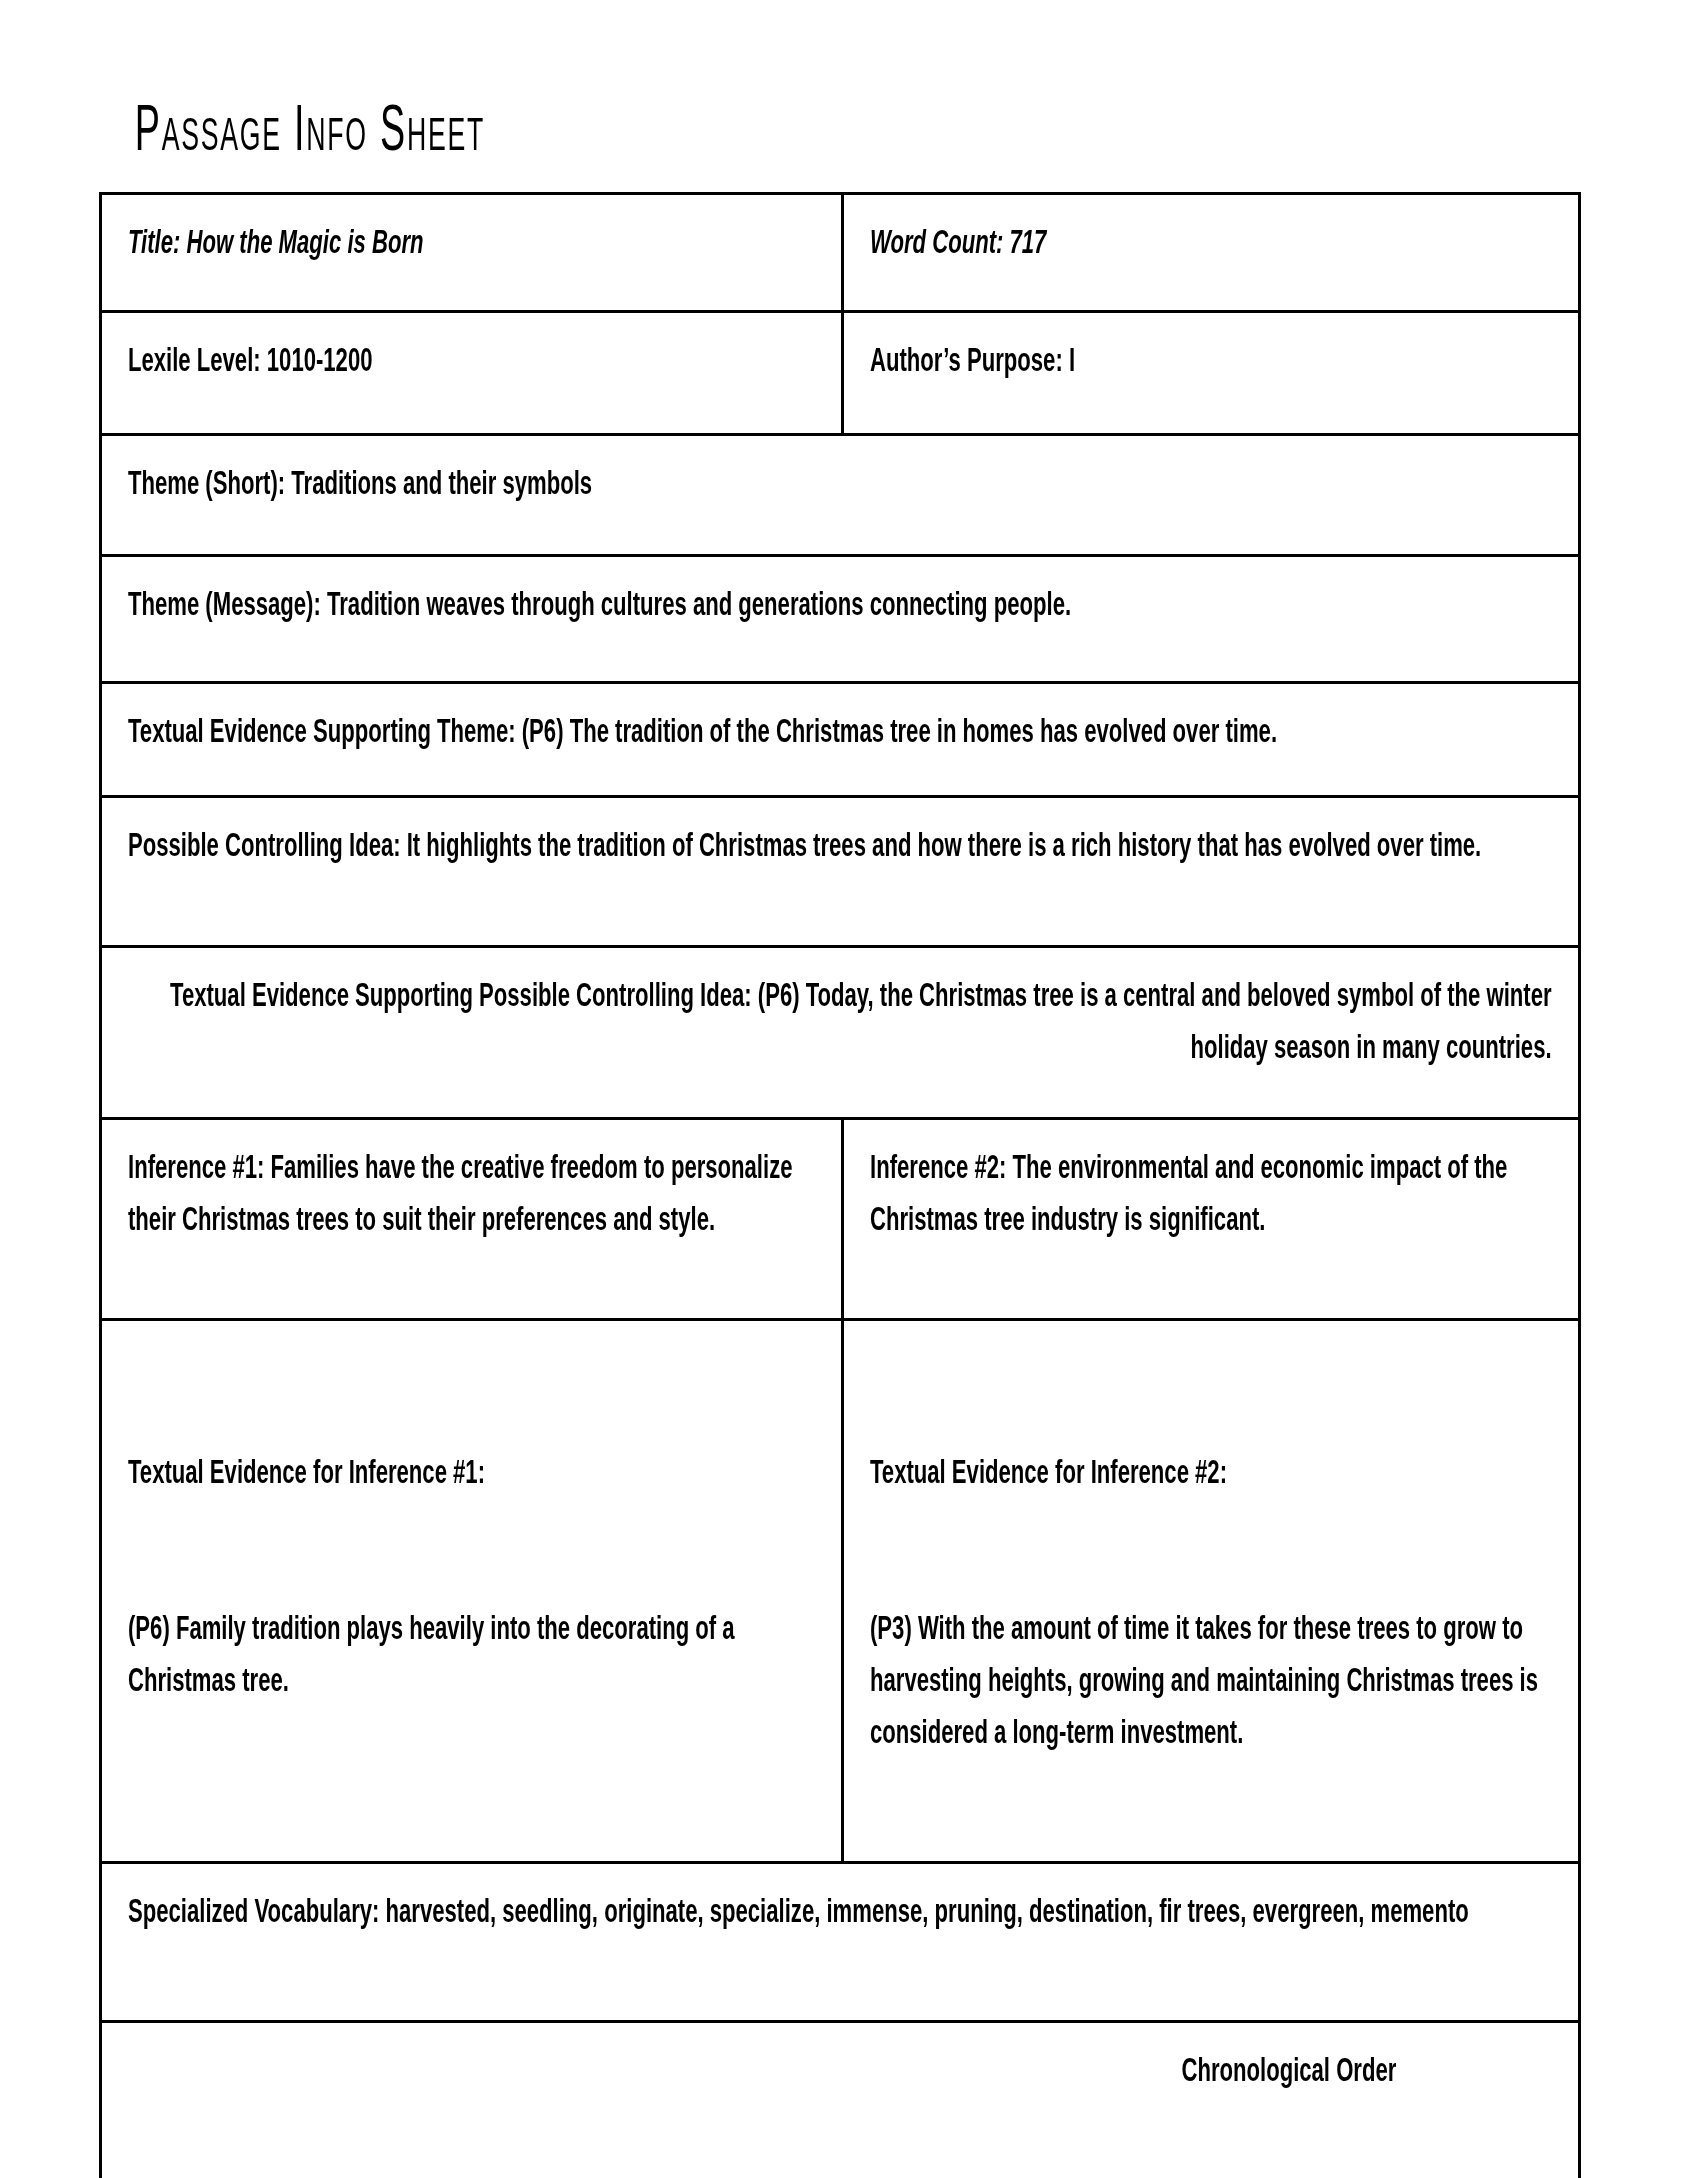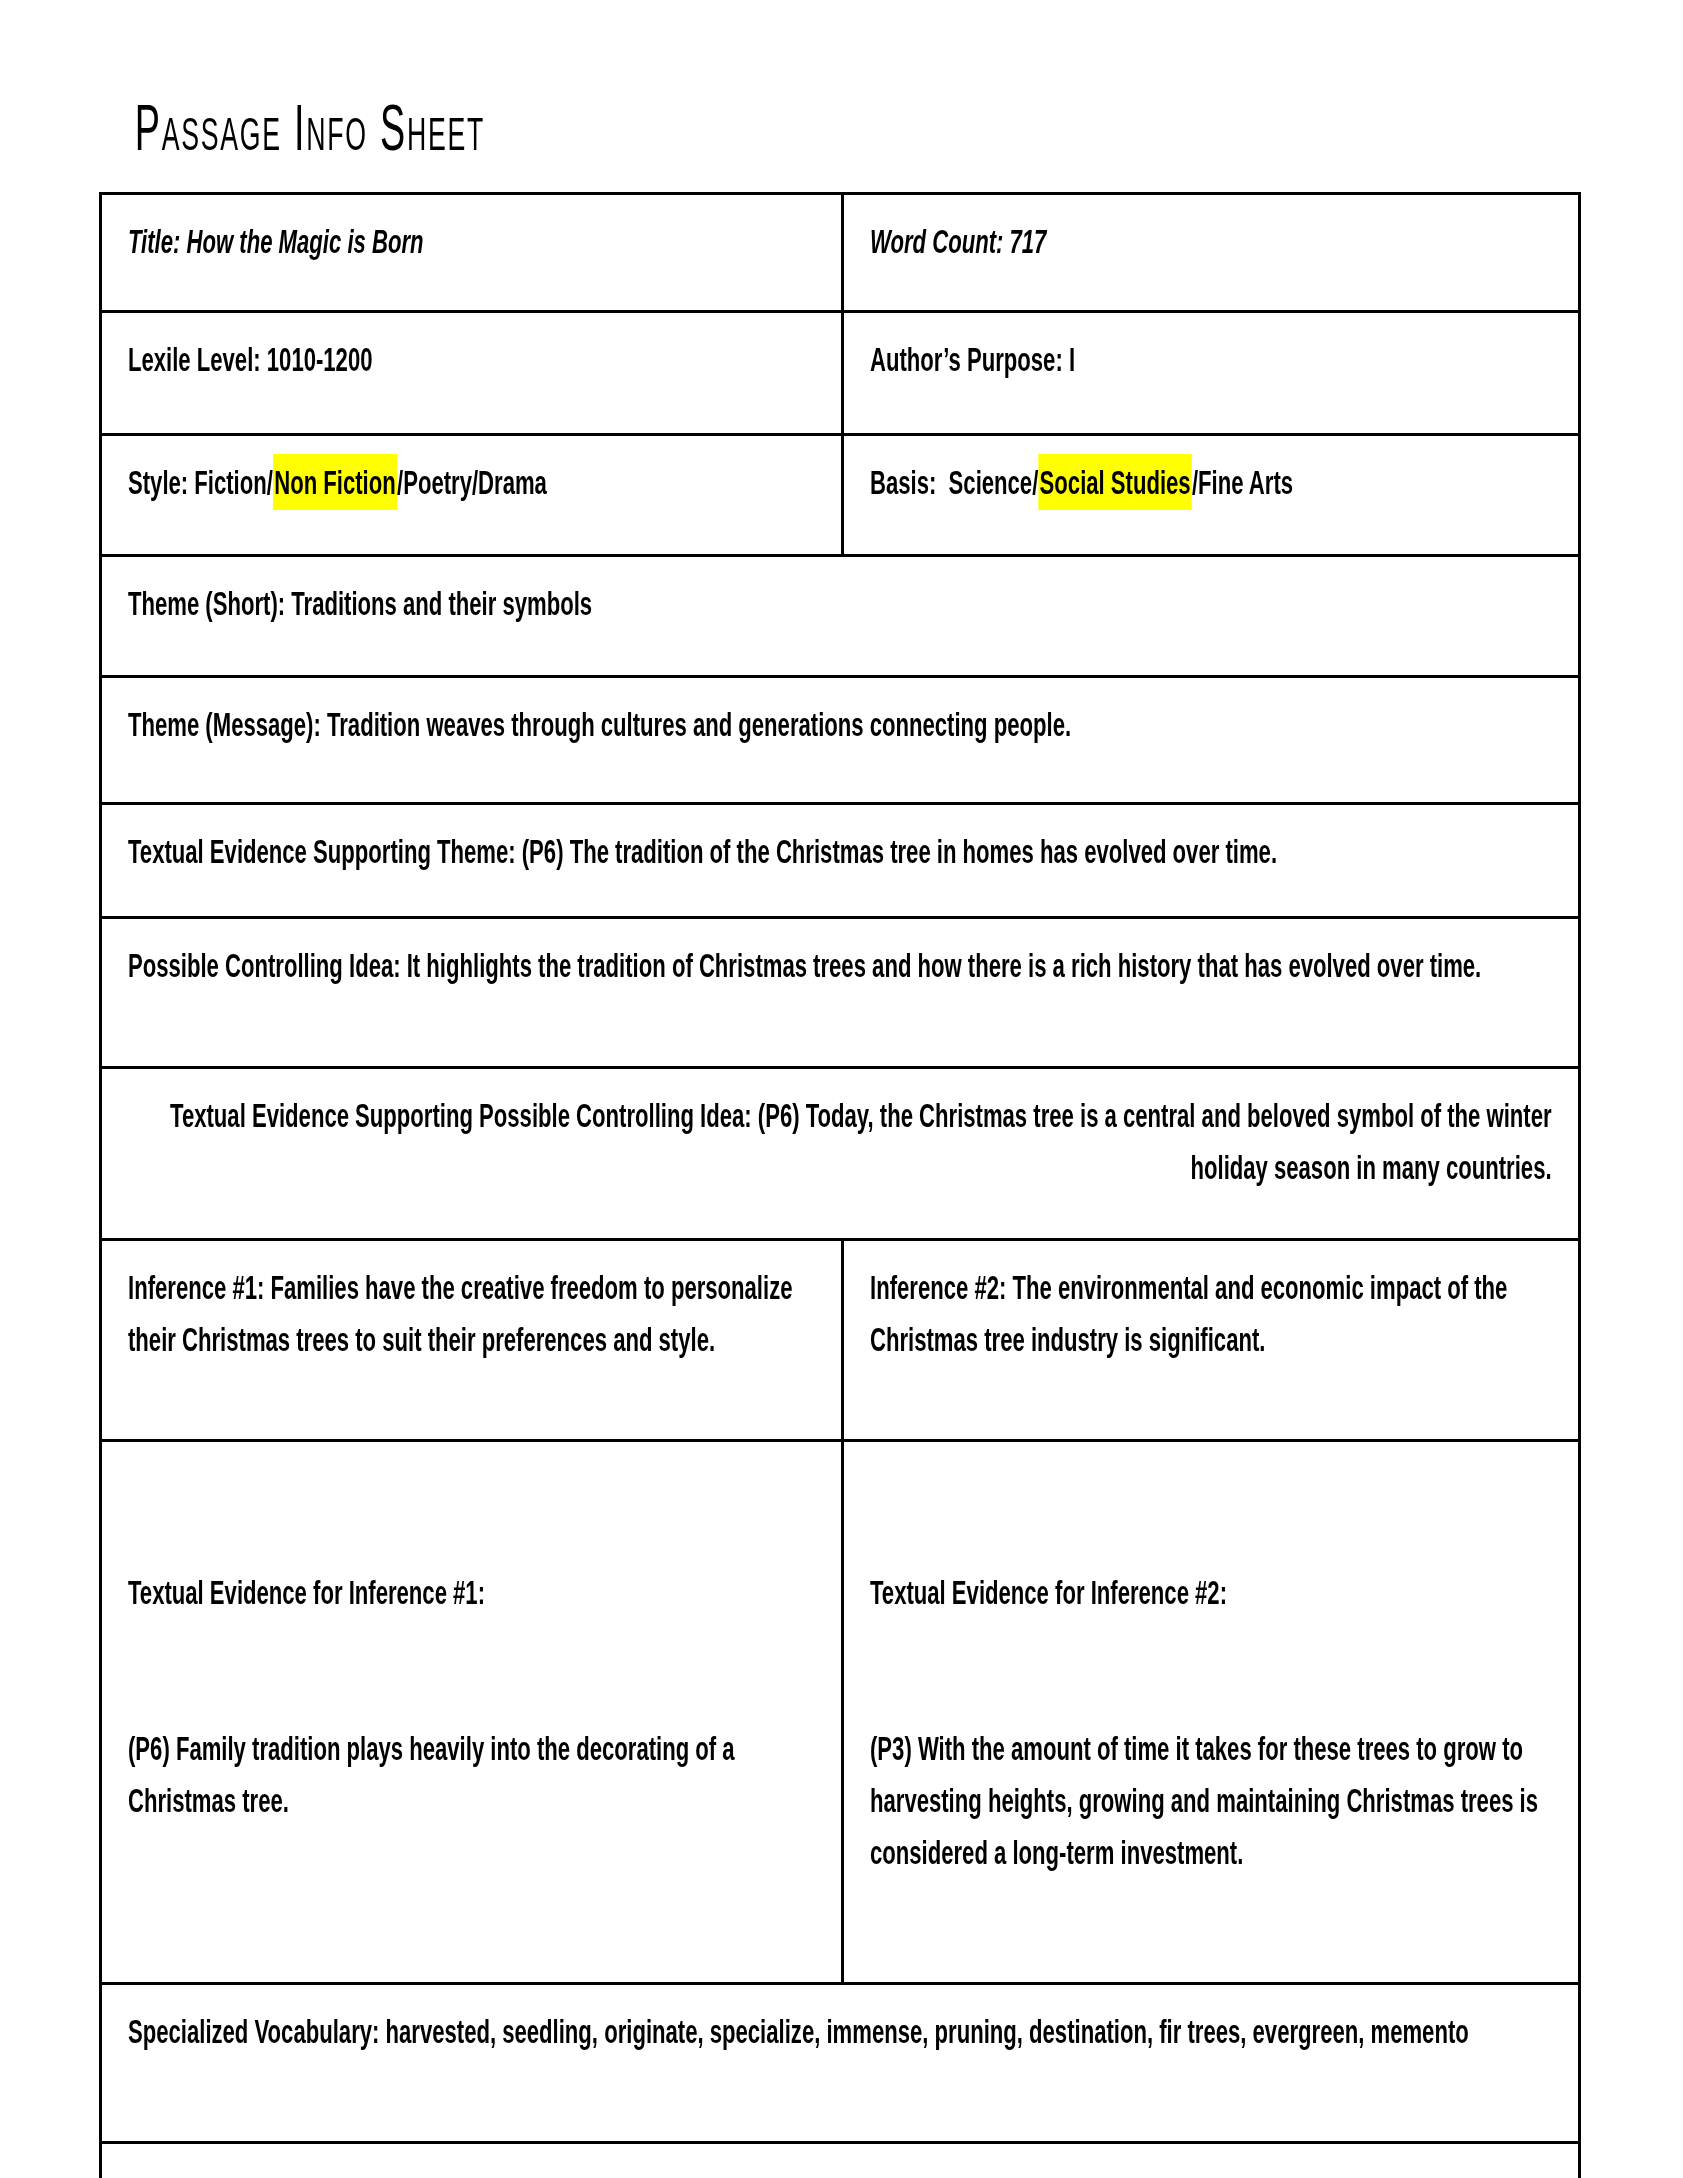--- a/index.html
+++ b/index.html
@@ -106,28 +106,20 @@
 
     <tr class="r2">
       <td>
         <div class="cnd">Lexile Level: 1010-1200</div>
       </td>
       <td>
         <div class="cnd">Author’s Purpose: I</div>
       </td>
     </tr>
 
-    <tr class="r3">
-      <td>
-        <div class="cnd"><span>Style: Fiction/</span><mark class="hl">Non Fiction</mark><span>/Poetry/Drama</span></div>
-      </td>
-      <td>
-        <div class="cnd"><span>Basis:  Science/</span><mark class="hl">Social Studies</mark><span>/Fine Arts</span></div>
-      </td>
-    </tr>
 
     <tr class="r4">
       <td colspan="2">
         <div class="cnd">Theme (Short): Traditions and their symbols</div>
       </td>
     </tr>
 
     <tr class="r5">
       <td colspan="2">
         <div class="cnd">Theme (Message): Tradition weaves through cultures and generations connecting people.</div>

